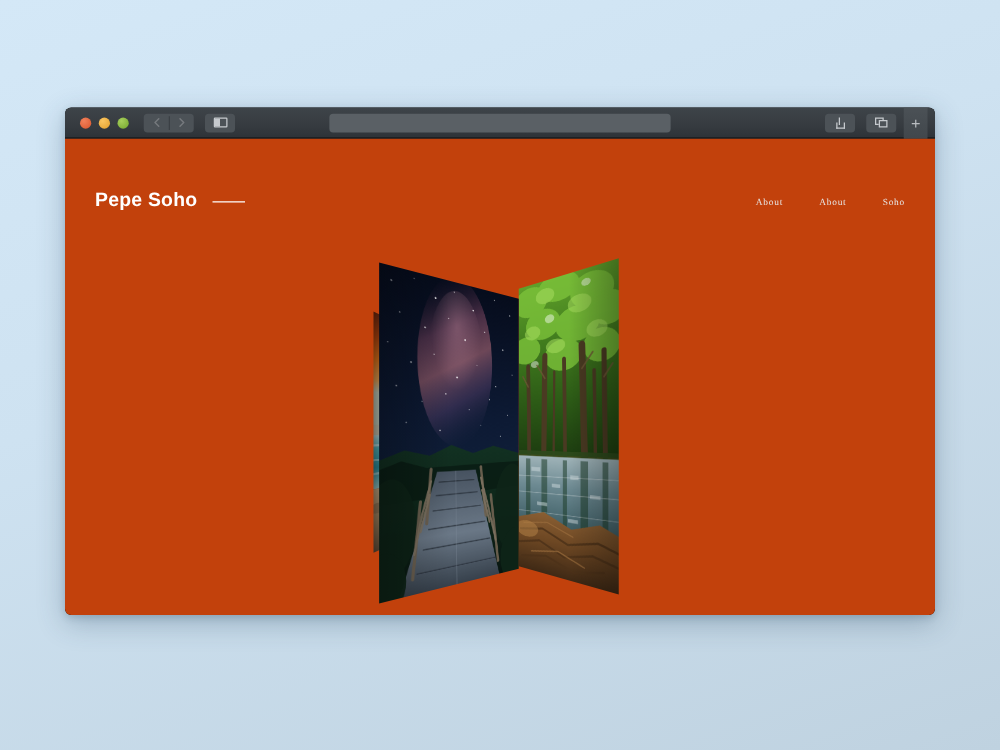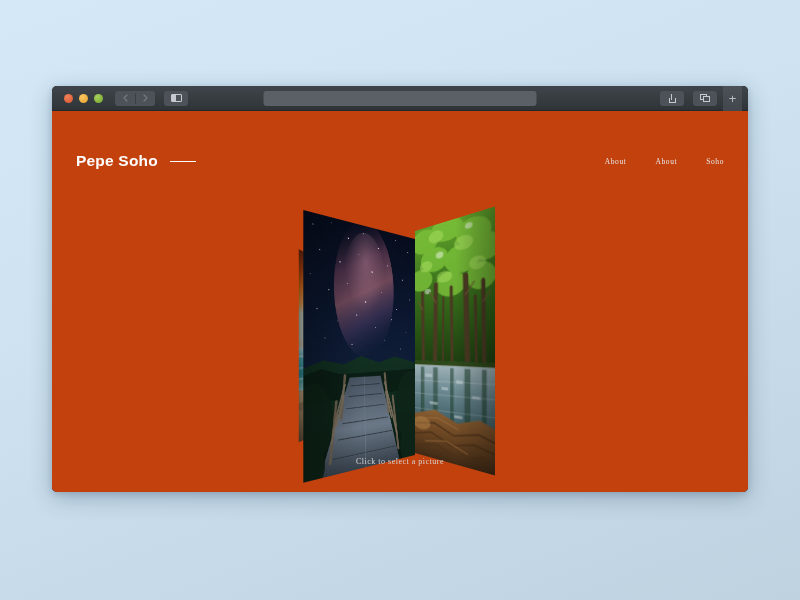--- a/index.html
+++ b/index.html
@@ -628,15 +628,14 @@
               <path d="M24 392 L70 384 L112 398"></path>
             </g>
             <ellipse cx="16" cy="360" rx="20" ry="12" fill="#b07f45" opacity=".55"></ellipse>
           </svg>
           <div class="panel-shade"></div>
         </div>
 
       </div>
     </div>
 
-    <div class="gallery-caption">Click to select a picture</div>
   </div>
 </div>
 
 </body></html>

